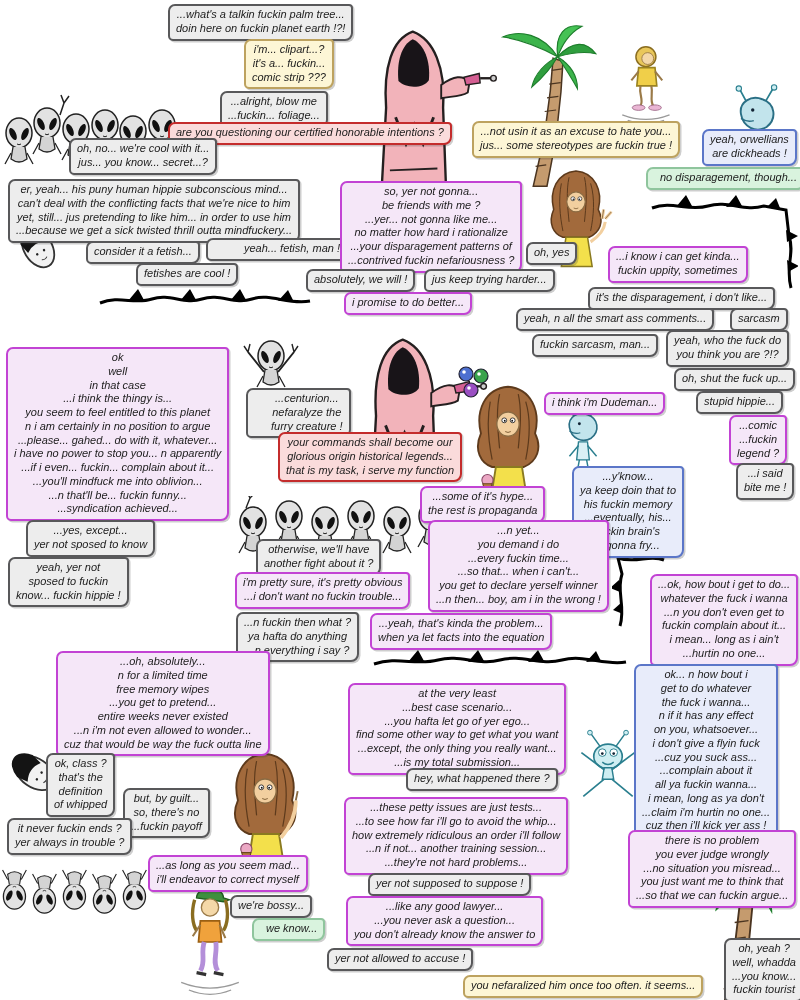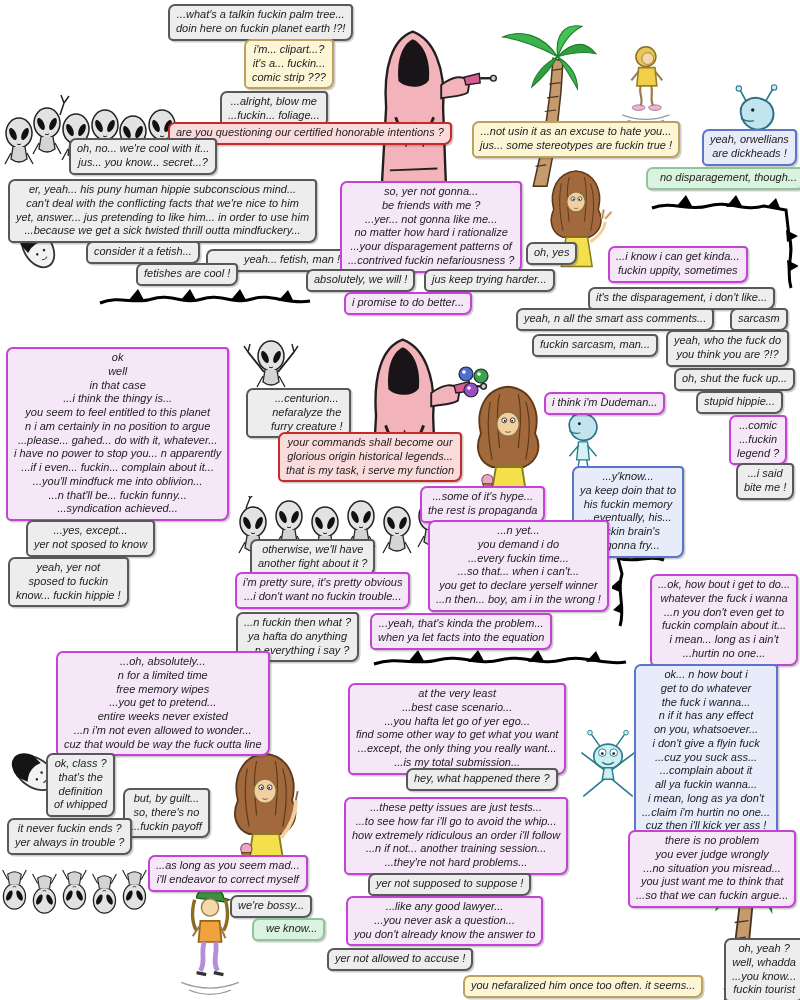--- a/index.html
+++ b/index.html
@@ -286,24 +286,24 @@
     <div class="bubble b-red" style="left: 168px; top: 122px;">are you questioning our certified honorable intentions ?</div>
     <div class="bubble b-yellow" style="left: 472px; top: 121px;">...not usin it as an excuse to hate you...
 jus... some stereotypes are fuckin true !</div>
     <div class="bubble b-blue" style="left: 702px; top: 129px;">yeah, orwellians
 are dickheads !</div>
     <div class="bubble b-green" style="left: 646px; top: 167px;">no disparagement, though...</div>
     <div class="bubble b-gray" style="left: 22px; top: 138px; margin-left: 47px;">oh, no... we're cool with it...
 jus... you know... secret...?</div>
     <div class="bubble b-gray" style="left: 8px; top: 179px;">er, yeah... his puny human hippie subconscious mind...
 can't deal with the conflicting facts that we're nice to him
-yet, answer... jus pretending to like him... in order to use him
+yet, still... jus pretending to like him... in order to use him
 ...because we get a sick twisted thrill outta mindfuckery...</div>
     <div class="bubble b-gray" style="left: 86px; top: 241px;">consider it a fetish...</div>
-    <div class="bubble b-gray" style="left: 206px; top: 249px; padding-left: 36px;">yeah... fetish, man !</div>
+    <div class="bubble b-gray" style="left: 206px; top: 238px; padding-left: 36px;">yeah... fetish, man !</div>
     <div class="bubble b-gray" style="left: 136px; top: 263px;">fetishes are cool !</div>
     <div class="bubble b-purple" style="left: 340px; top: 181px;">so, yer not gonna...
 be friends with me ?
 ...yer... not gonna like me...
 no matter how hard i rationalize
 ...your disparagement patterns of
 ...contrived fuckin nefariousness ?</div>
     <div class="bubble b-gray" style="left: 526px; top: 242px;">oh, yes</div>
     <div class="bubble b-gray" style="left: 306px; top: 269px;">absolutely, we will !</div>
     <div class="bubble b-gray" style="left: 424px; top: 269px;">jus keep trying harder...</div>
@@ -348,21 +348,21 @@
 glorious origin historical legends...
 that is my task, i serve my function</div>
     <div class="bubble b-purple" style="left: 420px; top: 486px;">...some of it's hype...
 the rest is propaganda</div>
     <div class="bubble b-blue" style="left: 572px; top: 466px;">...y'know...
 ya keep doin that to
 his fuckin memory
 ...eventually, his...
 fuckin brain's
 ...gonna fry...</div>
-    <div class="bubble b-gray" style="left: 250px; top: 539px;">otherwise, we'll have
+    <div class="bubble b-gray" style="left: 256px; top: 539px;">otherwise, we'll have
 another fight about it ?</div>
     <div class="bubble b-purple" style="left: 428px; top: 520px;">...n yet...
 you demand i do
 ...every fuckin time...
 ...so that... when i can't...
 you get to declare yerself winner
 ...n then... boy, am i in the wrong !</div>
     <div class="bubble b-purple" style="left: 235px; top: 572px;">i'm pretty sure, it's pretty obvious
 ...i don't want no fuckin trouble...</div>
     <div class="bubble b-purple" style="left: 650px; top: 574px;">...ok, how bout i get to do...

